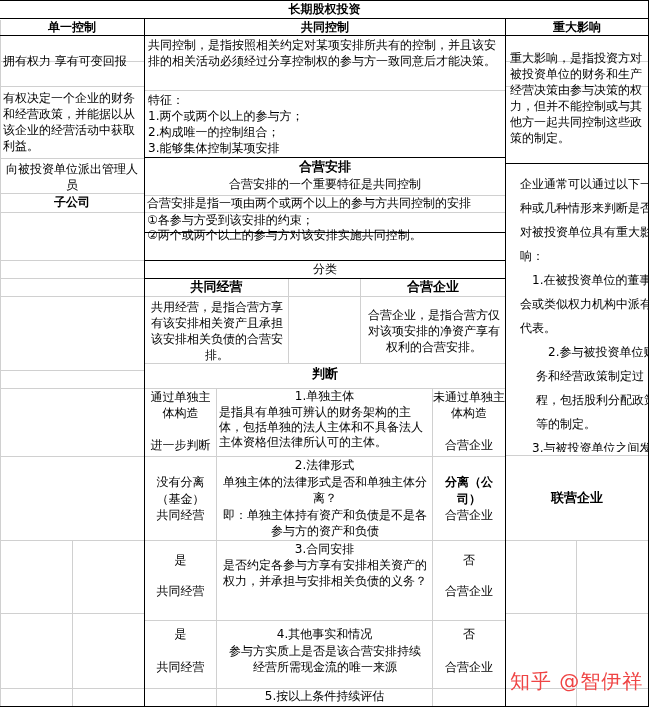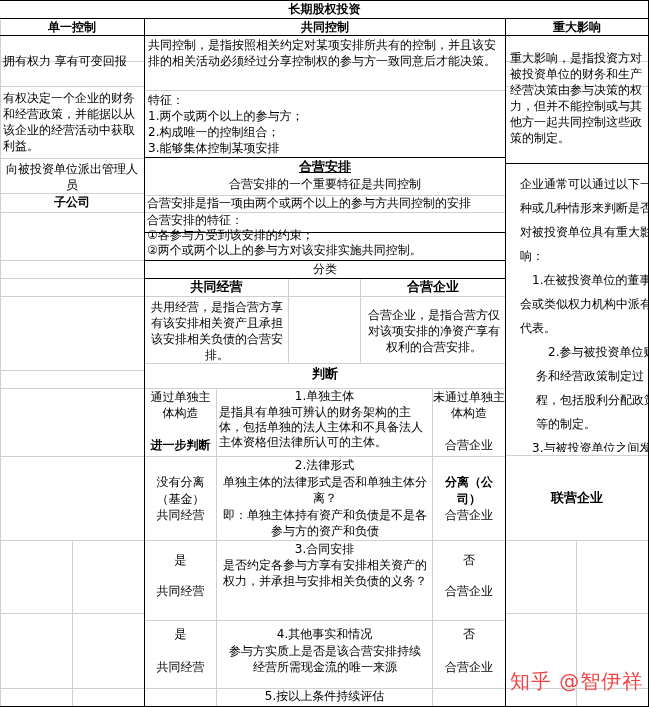--- a/index.html
+++ b/index.html
@@ -83,39 +83,38 @@
 <div class="cell bold center" style="left:0;top:195px;width:144px;height:17px;">子公司</div>
 
 <div class="cell" style="left:148px;top:37px;width:355px;height:52px;line-height:16px;">共同控制，是指按照相关约定对某项安排所共有的控制，并且该安排的相关活动必须经过分享控制权的参与方一致同意后才能决策。</div>
 <div class="cell" style="left:148px;top:92px;width:355px;height:64px;line-height:16px;">
   <div>特征：</div>
   <div>1.两个或两个以上的参与方；</div>
   <div>2.构成唯一的控制组合；</div>
   <div>3.能够集体控制某项安排</div>
 </div>
 
-<div class="cell bold center" style="left:145px;top:159px;width:360px;height:17px;font-size:13px;text-decoration:underline;">合营安排</div>
+<div class="cell bold center" style="left:145px;top:159px;width:360px;height:17px;font-size:13px;">合营安排</div>
 <div class="cell center" style="left:145px;top:177px;width:360px;height:17px;">合营安排的一个重要特征是共同控制</div>
 <div class="cell" style="left:147px;top:196px;width:358px;height:16px;">合营安排是指一项由两个或两个以上的参与方共同控制的安排</div>
 <div class="cell" style="left:147px;top:213px;width:358px;height:48px;line-height:15px;">
-  <div>合营安排的特征：</div>
   <div>①各参与方受到该安排的约束；</div>
   <div>②两个或两个以上的参与方对该安排实施共同控制。</div>
 </div>
 <div class="cell center" style="left:145px;top:262px;width:360px;height:16px;">分类</div>
 
 <div class="cell bold center" style="left:145px;top:279px;width:143px;height:17px;font-size:13px;">共同经营</div>
 <div class="cell bold center" style="left:361px;top:279px;width:144px;height:17px;font-size:13px;">合营企业</div>
 <div class="cell center flexc" style="left:148px;top:298px;width:138px;height:65px;line-height:16px;">共用经营，是指合营方享有该安排相关资产且承担该安排相关负债的合营安排。</div>
 <div class="cell center flexc" style="left:365px;top:298px;width:138px;height:65px;line-height:16px;">合营企业，是指合营方仅对该项安排的净资产享有权利的合营安排。</div>
 
 <div class="cell bold center" style="left:145px;top:366px;width:360px;height:20px;font-size:13px;">判断</div>
 
 <div class="cell center" style="left:145px;top:389px;width:71px;height:32px;line-height:16px;">通过单独主体构造</div>
-<div class="cell center" style="left:145px;top:438px;width:71px;height:17px;font-weight:bold;">进一步判断</div>
+<div class="cell center" style="left:145px;top:438px;width:71px;height:17px;">进一步判断</div>
 <div class="cell center" style="left:217px;top:389px;width:215px;height:16px;">1.单独主体</div>
 <div class="cell" style="left:219px;top:405px;width:212px;height:50px;line-height:15px;">是指具有单独可辨认的财务架构的主体，包括单独的法人主体和不具备法人主体资格但法律所认可的主体。</div>
 <div class="cell center" style="left:433px;top:389px;width:72px;height:32px;line-height:16px;">未通过单独主体构造</div>
 <div class="cell center" style="left:433px;top:438px;width:72px;height:17px;">合营企业</div>
 
 <div class="cell center" style="left:147px;top:474px;width:67px;height:54px;line-height:17px;">没有分离（基金）</div>
 <div class="cell center" style="left:145px;top:508px;width:71px;height:17px;">共同经营</div>
 <div class="cell center" style="left:217px;top:458px;width:215px;height:16px;">2.法律形式</div>
 <div class="cell center" style="left:222px;top:474px;width:206px;height:34px;line-height:16px;">单独主体的法律形式是否和单独主体分离？</div>
 <div class="cell center" style="left:222px;top:507px;width:206px;height:33px;line-height:16px;">即：单独主体持有资产和负债是不是各参与方的资产和负债</div>

